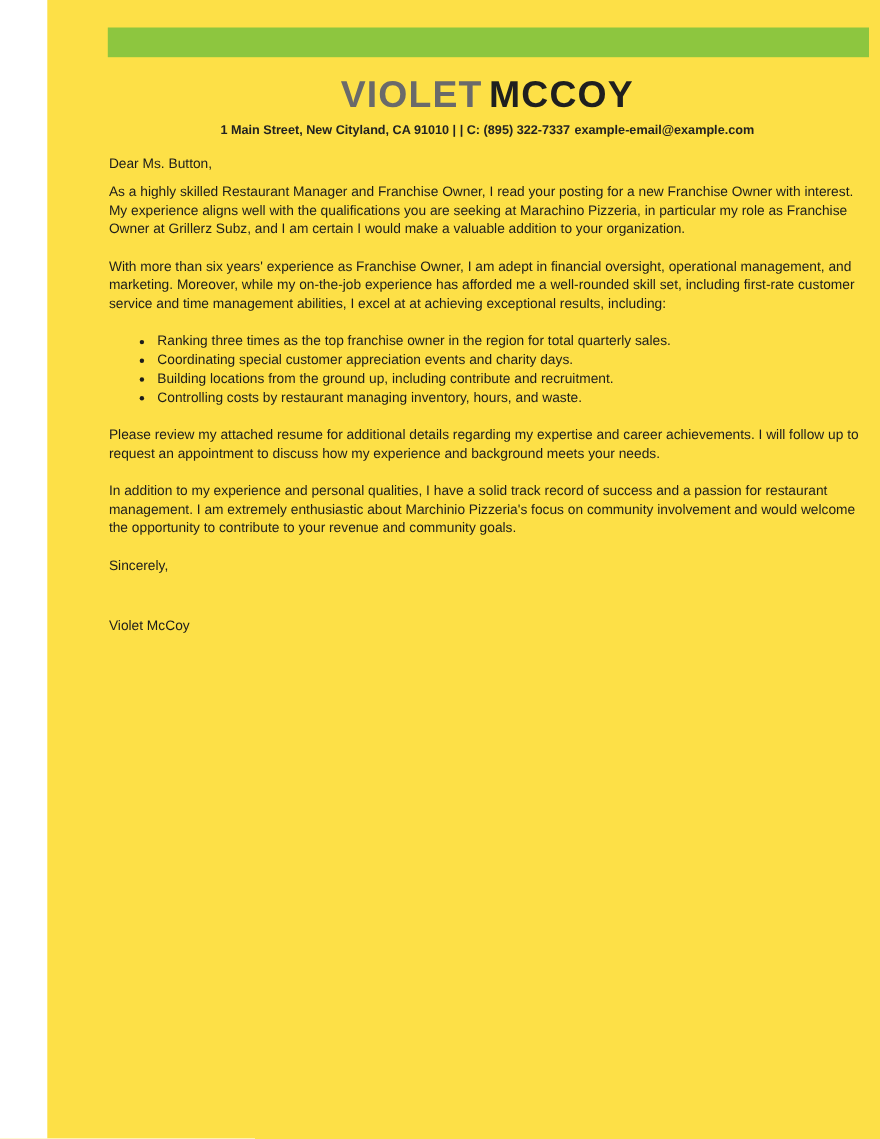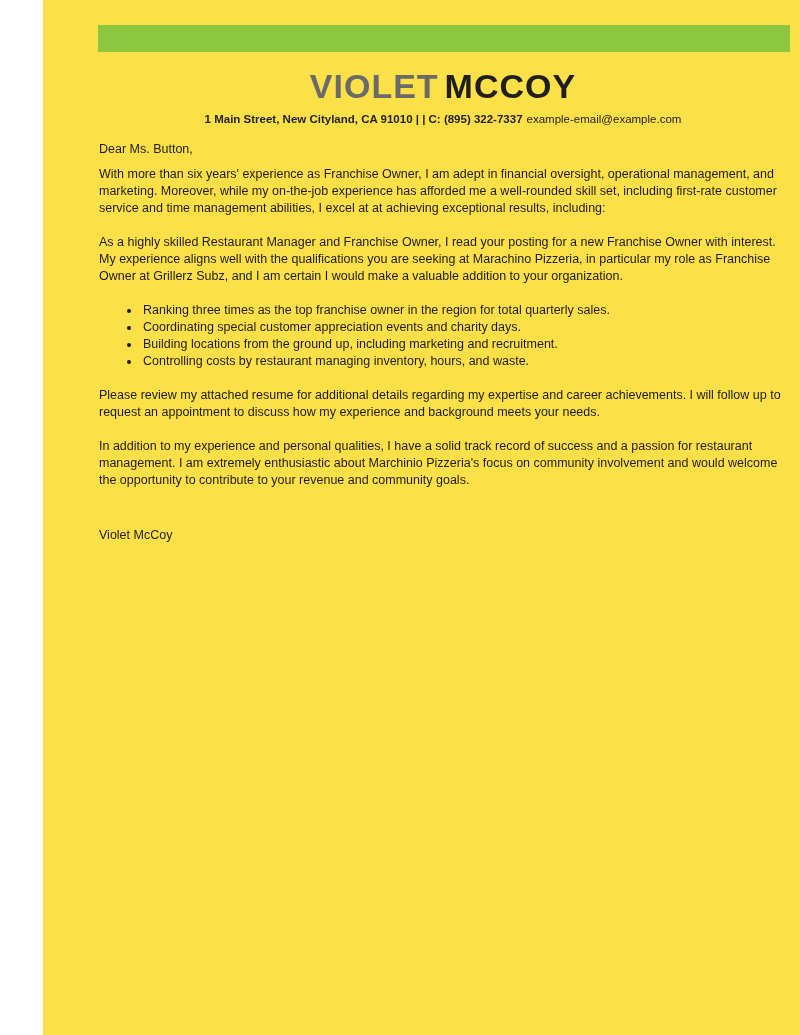--- a/index.html
+++ b/index.html
@@ -41,21 +41,21 @@
   .contact {
     position: absolute;
     top: 113px;
     left: 0;
     width: 100%;
     text-align: center;
     font-size: 11.5px;
     font-weight: bold;
     color: #222222;
   }
-  .contact .email { font-weight: normal; margin-left: 4px; }
+  .contact .email { font-weight: bold; margin-left: 4px; }
   .body-text {
     position: absolute;
     top: 141px;
     left: 56px;
     width: 696px;
     font-size: 12.5px;
     line-height: 17px;
     color: #1c1c1c;
   }
   .body-text p { margin: 0 0 17px 0; }
@@ -80,33 +80,34 @@
     <span class="first">VIOLET</span><span class="last">MCCOY</span>
   </h1>
 
   <div class="contact">
     <span>1 Main Street, New Cityland, CA 91010 | | C: (895) 322-7337</span><span class="email">example-email@example.com</span>
   </div>
 
   <div class="body-text">
     <p class="salutation">Dear Ms. Button,</p>
 
+    <p>As a highly skilled Restaurant Manager and Franchise Owner, I read your posting for a new Franchise Owner with interest. My experience aligns well with the qualifications you are seeking at Marachino Pizzeria, in particular my role as Franchise Owner at Grillerz Subz, and I am certain I would make a valuable addition to your organization.</p>
+
     <p>With more than six years' experience as Franchise Owner, I am adept in financial oversight, operational management, and marketing. Moreover, while my on-the-job experience has afforded me a well-rounded skill set, including first-rate customer service and time management abilities, I excel at at achieving exceptional results, including:</p>
-
-    <p>As a highly skilled Restaurant Manager and Franchise Owner, I read your posting for a new Franchise Owner with interest. My experience aligns well with the qualifications you are seeking at Marachino Pizzeria, in particular my role as Franchise Owner at Grillerz Subz, and I am certain I would make a valuable addition to your organization.</p>
 
     <ul>
       <li>Ranking three times as the top franchise owner in the region for total quarterly sales.</li>
       <li>Coordinating special customer appreciation events and charity days.</li>
-      <li>Building locations from the ground up, including marketing and recruitment.</li>
+      <li>Building locations from the ground up, including contribute and recruitment.</li>
       <li>Controlling costs by restaurant managing inventory, hours, and waste.</li>
     </ul>
 
     <p>Please review my attached resume for additional details regarding my expertise and career achievements. I will follow up to request an appointment to discuss how my experience and background meets your needs.</p>
 
     <p>In addition to my experience and personal qualities, I have a solid track record of success and a passion for restaurant management. I am extremely enthusiastic about Marchinio Pizzeria's focus on community involvement and would welcome the opportunity to contribute to your revenue and community goals.</p>
 
 
+    <p class="closing">Sincerely,</p>
 
     <p class="signature">Violet McCoy</p>
   </div>
 
 </div>
 
 </body></html>

